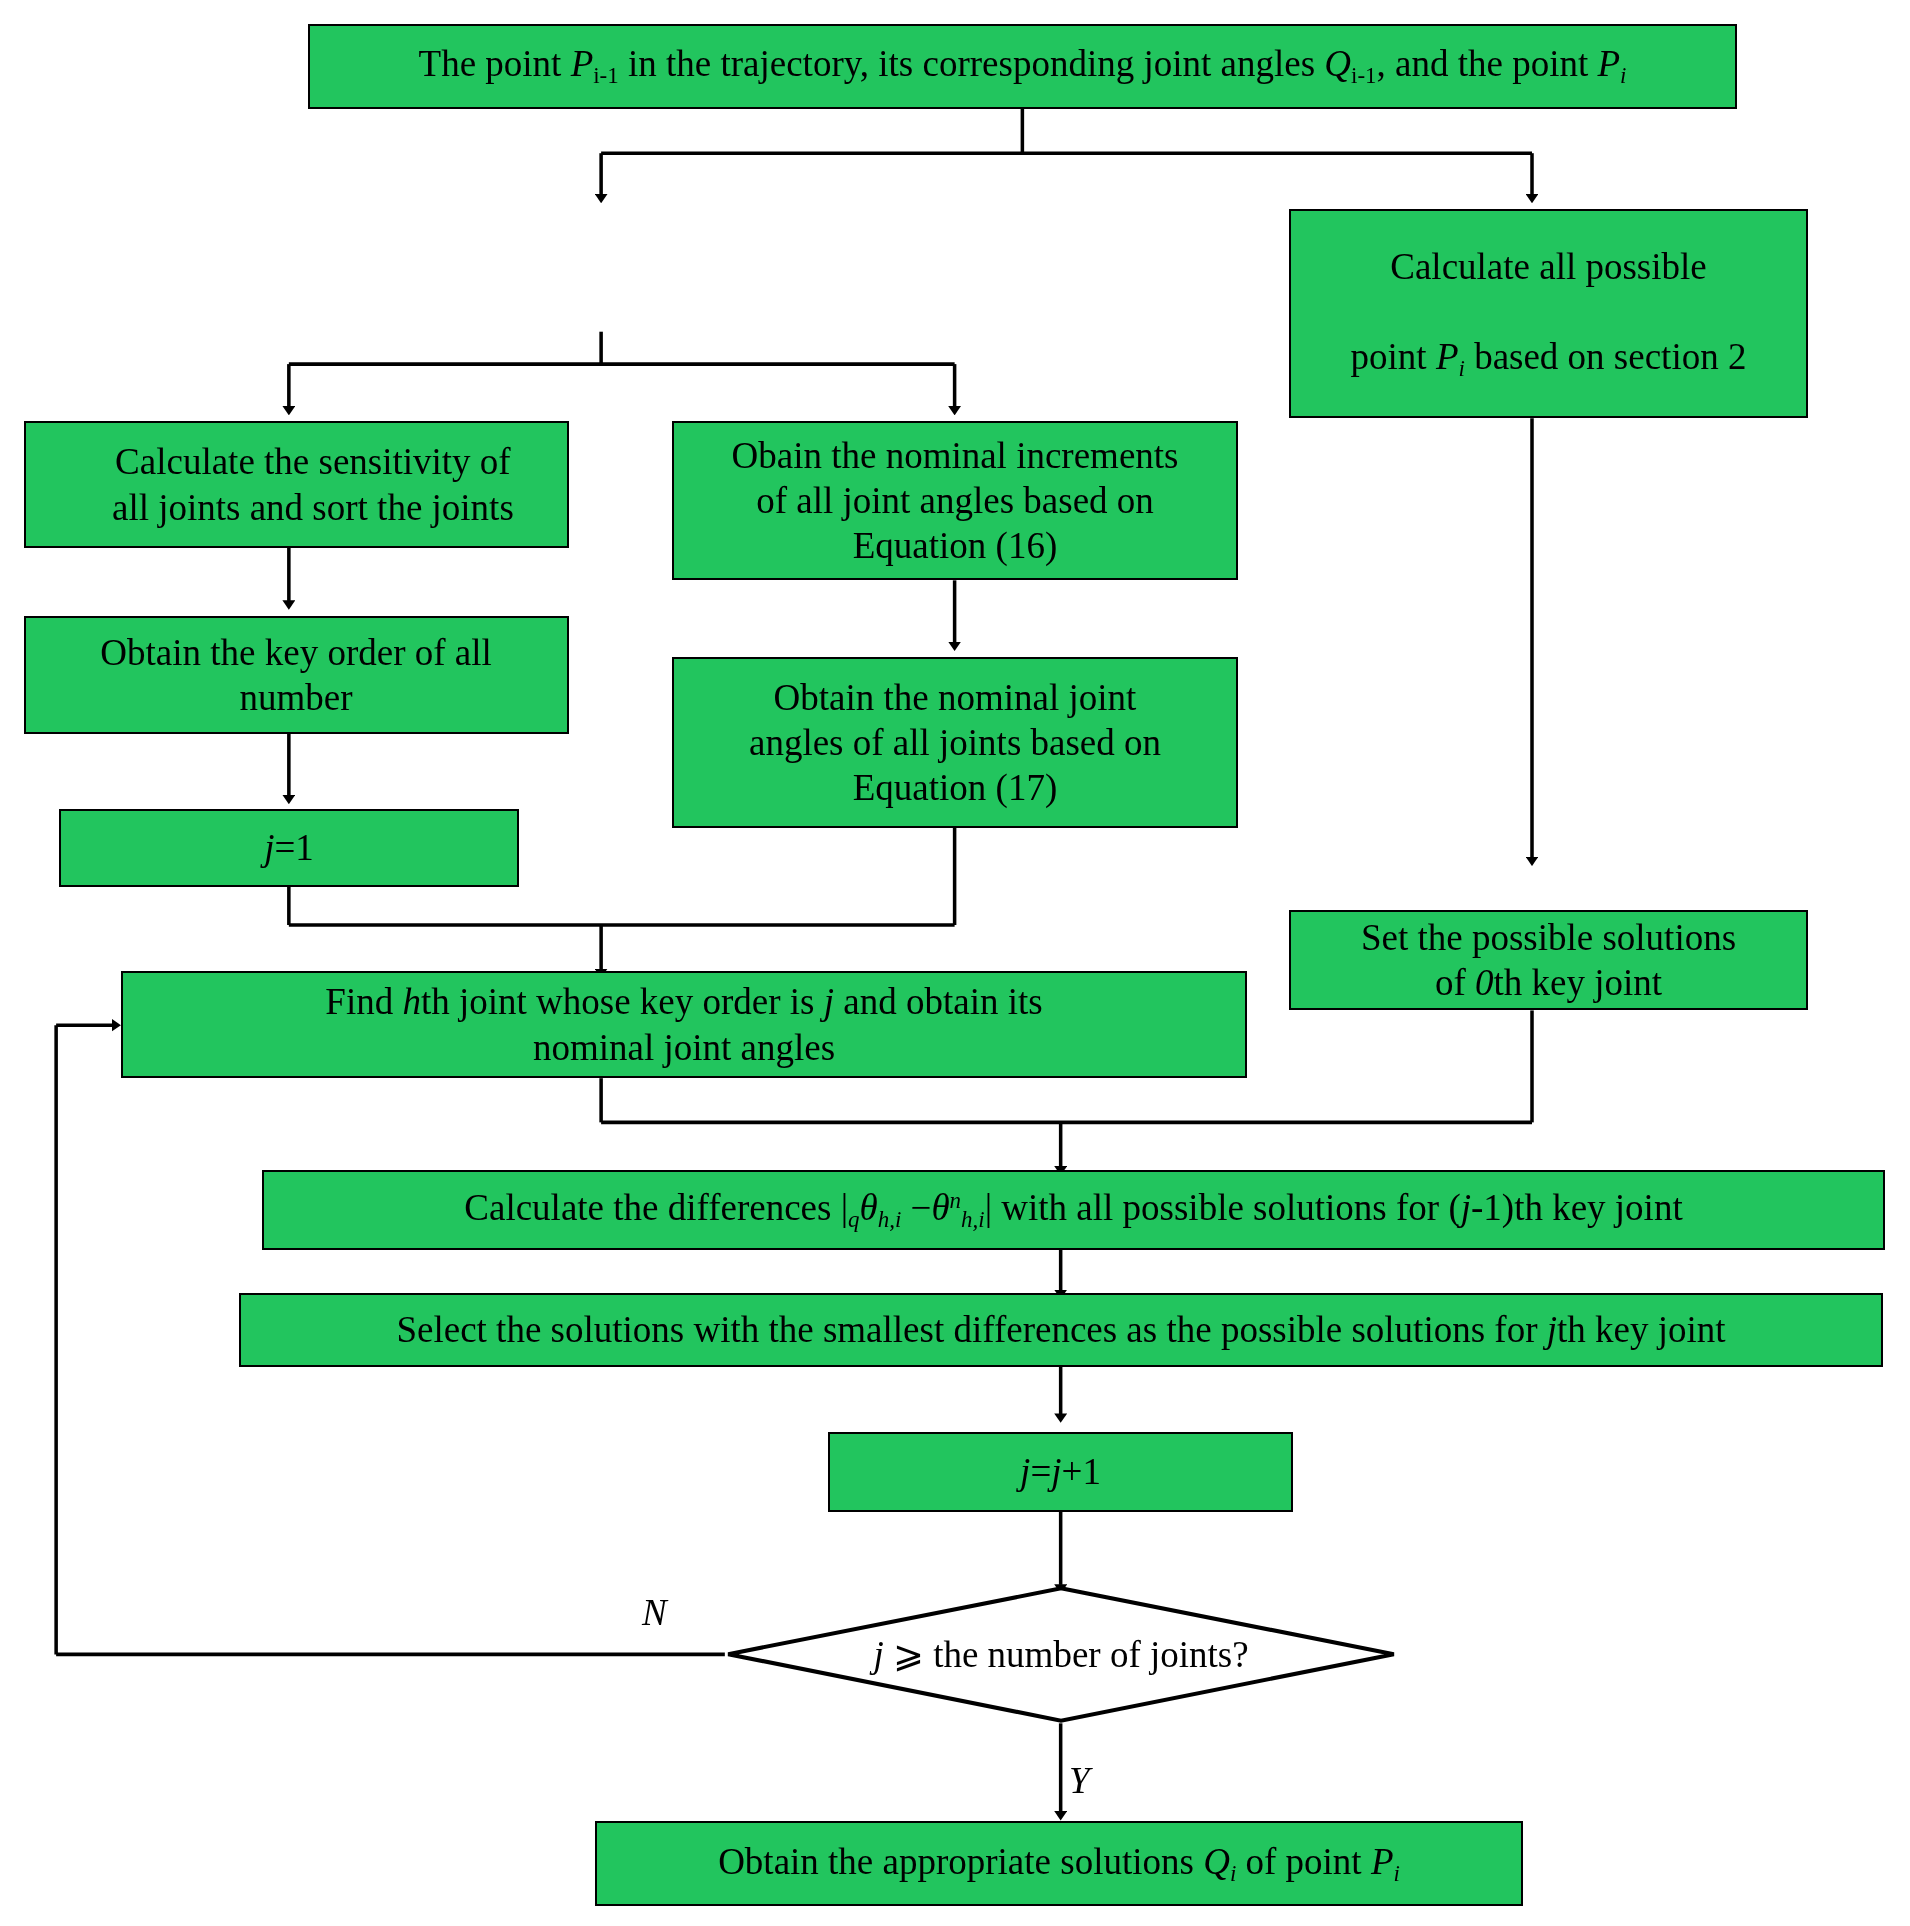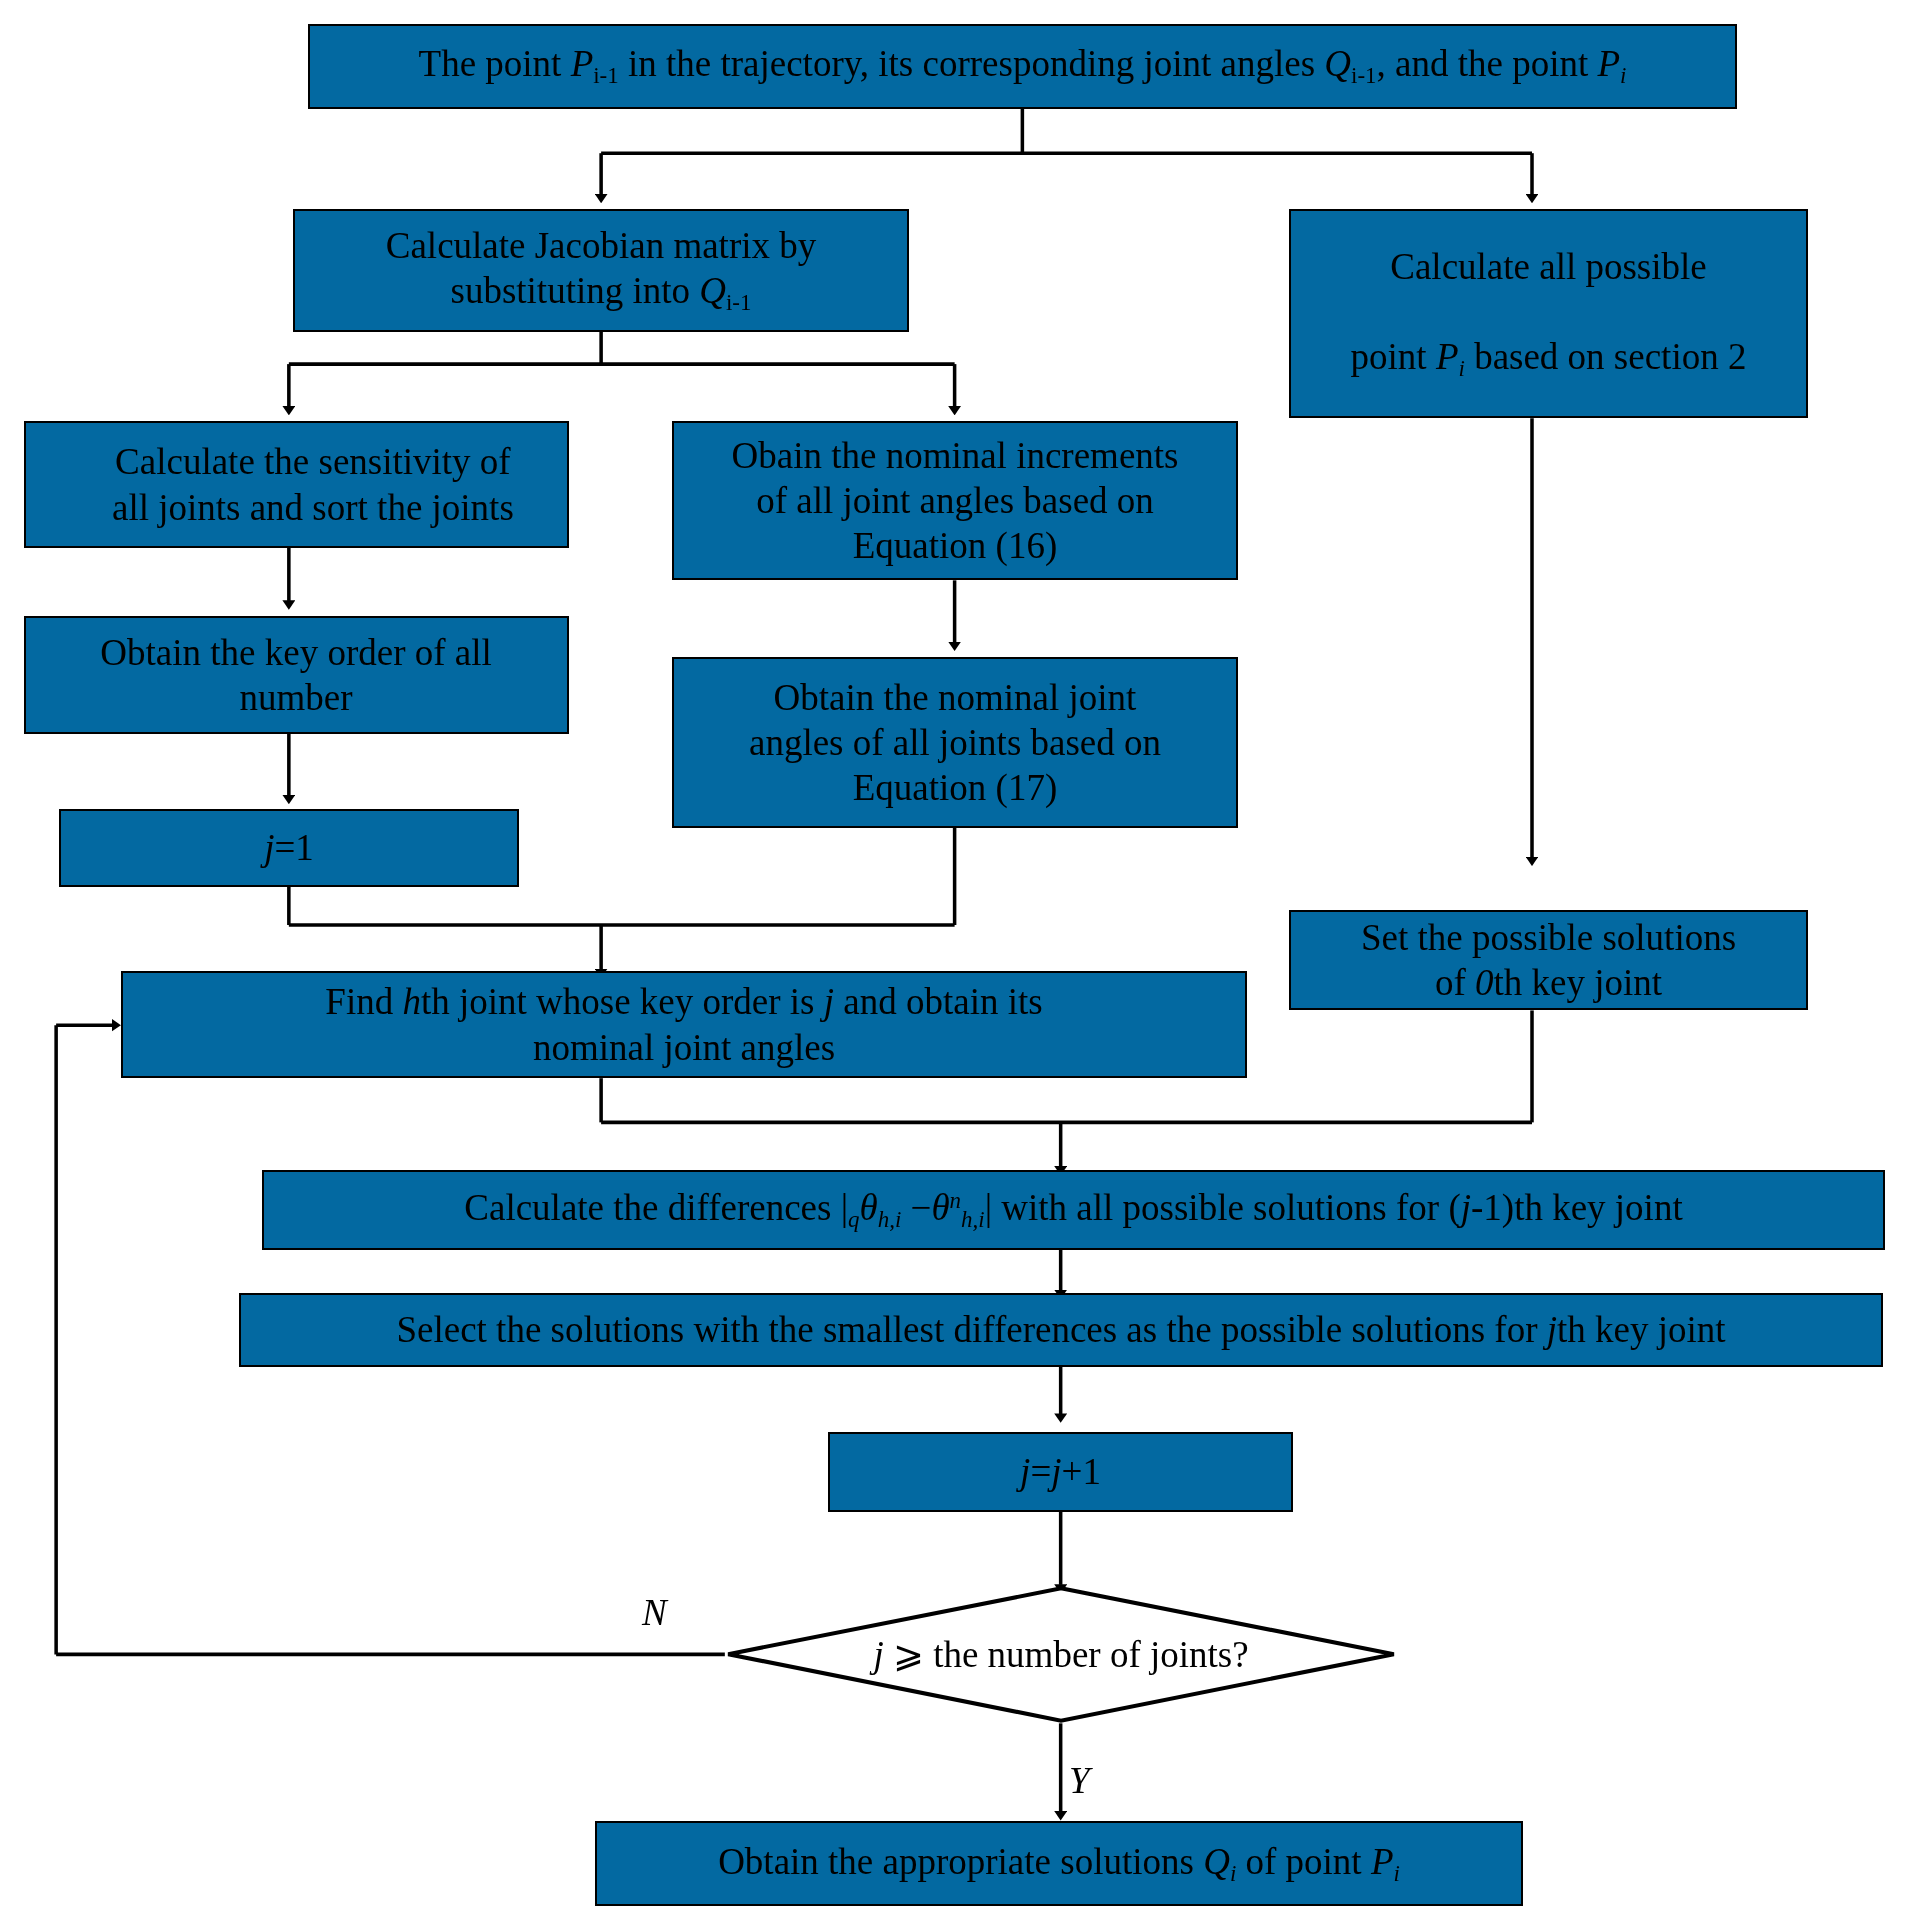--- a/index.html
+++ b/index.html
@@ -8,21 +8,21 @@
     position:relative;
     width:1911px;
     height:1926px;
     background:#fff;
     overflow:hidden;
   }
   .node{
     position:absolute;
     box-sizing:border-box;
     border:2.9px solid #000;
-    background:#0369a1;
+    background:#22c55e;
     display:flex;
     align-items:center;
     justify-content:center;
     text-align:center;
     line-height:1.22;
     font-size:37px;
     padding:3.5px 9.4px;
   }
   .node .txt{display:block;width:100%;}
   .it{font-style:italic;}
@@ -99,26 +99,20 @@
       <path d="M95,1740 L190,1740" marker-end="url(#ah)"></path>
     </g>
   </svg>
 
   <div class="node" style="left:308px;top:23.6px;width:1429px;height:85px;">
     <span class="txt">
       <span>The point </span><span class="it">P</span><span class="subr">i-1</span><span> in the trajectory, its corresponding joint angles </span><span class="it">Q</span><span class="subr">i-1</span><span>, and the point </span><span class="it">P</span><span class="sub">i</span>
     </span>
   </div>
 
-  <div class="node" style="left:293px;top:209px;width:616px;height:123px;">
-    <span class="txt">
-      <span>Calculate Jacobian matrix by</span><br>
-      <span>substituting into </span><span class="it">Q</span><span class="subr">i-1</span>
-    </span>
-  </div>
 
   <div class="node" style="left:1289px;top:209px;width:519px;height:209px;">
     <span class="txt">
       <span>Calculate all possible</span><br>
       <br>
       <span>point </span><span class="it">P</span><span class="sub">i</span><span> based on section 2</span>
     </span>
   </div>
 
   <div class="node" style="left:23.6px;top:421px;width:545px;height:127px;padding-left:43px;">

